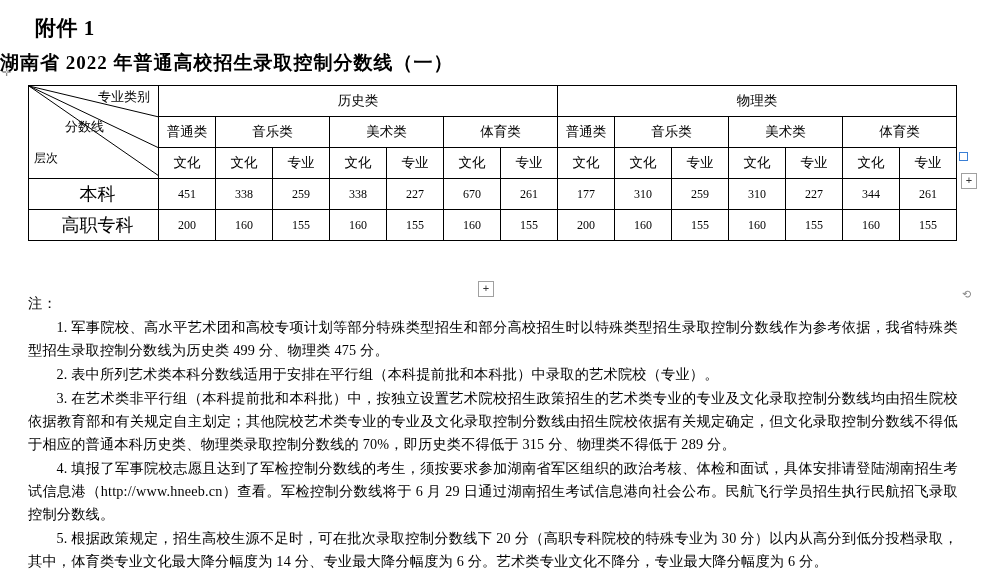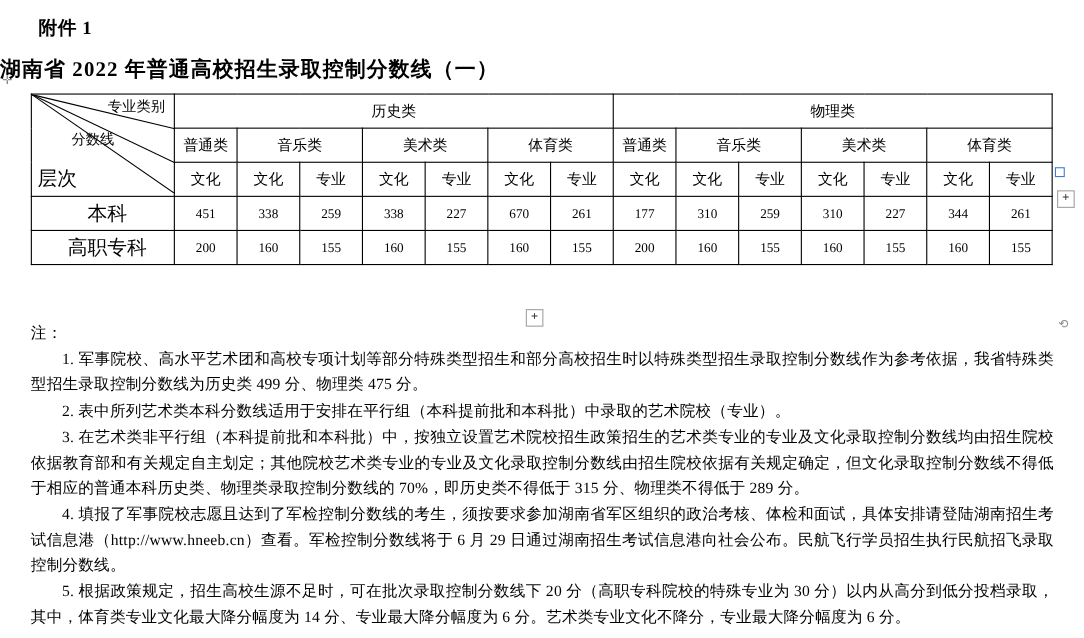--- a/index.html
+++ b/index.html
@@ -17,21 +17,21 @@
   }
   .page {
     position: relative;
     width: 985px;
     height: 580px;
   }
   .attachment-label {
     position: absolute;
     left: 22px;
     top: 14px;
-    font-size: 17px;
+    font-size: 21px;
     font-weight: bold;
     letter-spacing: 0.5px;
     padding-left: 13px;
   }
   .doc-title {
     position: absolute;
     left: 0;
     top: 50px;
     width: 972px;
     text-align: left;
@@ -84,21 +84,21 @@
   .corner-l2 {
     position: absolute;
     left: 36px;
     top: 32px;
     font-size: 13px;
   }
   .corner-l3 {
     position: absolute;
     left: 5px;
     top: 64px;
-    font-size: 18px;
+    font-size: 12px;
   }
   .rowhead {
     text-align: left;
     padding-left: 8px !important;
     font-size: 18px;
     height: 44px;
     font-family: Liberation Mono, monospace;
   }
   .numcell {
     font-size: 12px;

